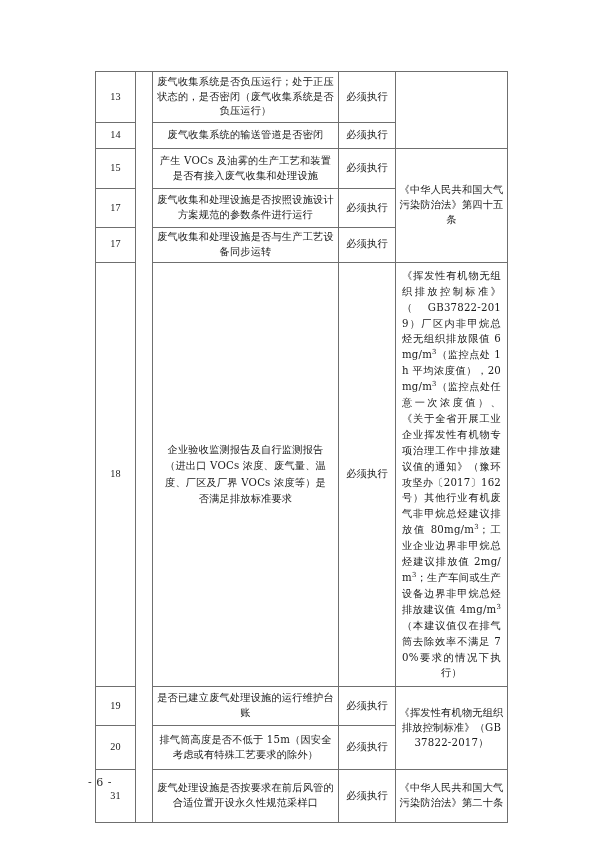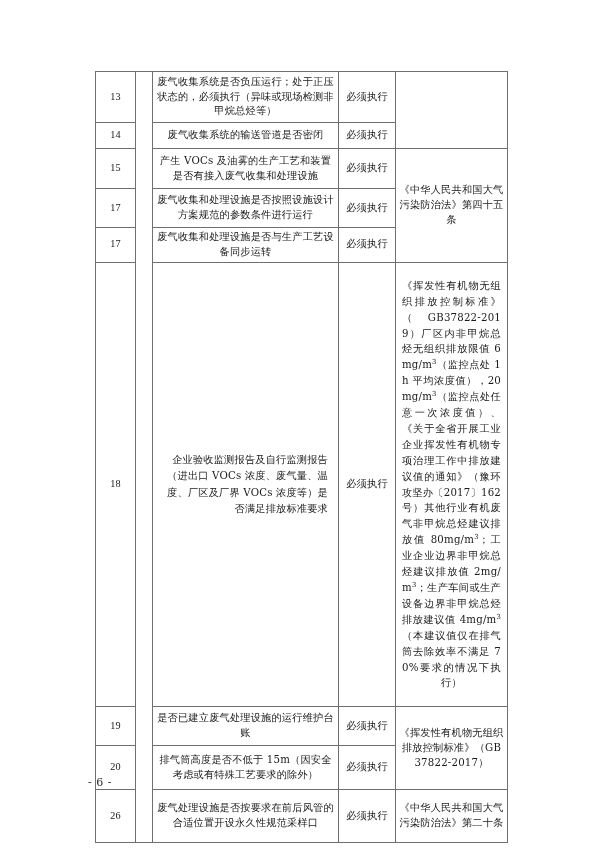--- a/index.html
+++ b/index.html
@@ -72,27 +72,26 @@
   }
   .cell-basis {
     text-align: center;
     padding: 4px 5px;
     font-size: 10.2px;
     line-height: 1.52;
   }
   .cell-basis.tall {
     text-align: justify;
     text-align-last: center;
-    padding: 15px 6px;
+    padding: 5px 6px;
     line-height: 1.56;
   }
   .cell-desc.tall {
     padding: 6px 10px;
     line-height: 1.62;
-    text-align: right;
   }
 
   
   tr.r13 td { height: 46px; }
   tr.r14 td { height: 21px; text-align: center; }
   tr.r15 td { height: 35px; }
   tr.r16 td { height: 34px; }
   tr.r17 td { height: 29px; }
   tr.r18 td { height: 396px; }
   tr.r19 td { height: 34px; }
@@ -126,21 +125,21 @@
       <col class="c-cat">
       <col class="c-desc">
       <col class="c-req">
       <col class="c-basis">
     </colgroup>
     <tbody>
 
       <tr class="r13">
         <td class="cell-no">13</td>
         <td class="cell-cat" rowspan="9"></td>
-        <td class="cell-desc">废气收集系统是否负压运行；处于正压状态的，必须执行（异味或现场检测非甲烷总烃等）</td>
+        <td class="cell-desc">废气收集系统是否负压运行；处于正压状态的，是否密闭（废气收集系统是否负压运行）</td>
         <td class="cell-req">必须执行</td>
         <td class="cell-basis" rowspan="2"></td>
       </tr>
 
       <tr class="r14">
         <td class="cell-no">14</td>
         <td class="cell-desc">废气收集系统的输送管道是否密闭</td>
         <td class="cell-req">必须执行</td>
       </tr>
 
@@ -177,21 +176,21 @@
         <td class="cell-basis" rowspan="2">《挥发性有机物无组织排放控制标准》（GB37822-2017）</td>
       </tr>
 
       <tr class="r20">
         <td class="cell-no">20</td>
         <td class="cell-desc">排气筒高度是否不低于 15m（因安全考虑或有特殊工艺要求的除外）</td>
         <td class="cell-req">必须执行</td>
       </tr>
 
       <tr class="r21">
-        <td class="cell-no">26</td>
+        <td class="cell-no">31</td>
         <td class="cell-desc">废气处理设施是否按要求在前后风管的合适位置开设永久性规范采样口</td>
         <td class="cell-req">必须执行</td>
         <td class="cell-basis">《中华人民共和国大气污染防治法》第二十条</td>
       </tr>
 
     </tbody>
   </table>
 
   <div class="page-number">- 6 -</div>
 

